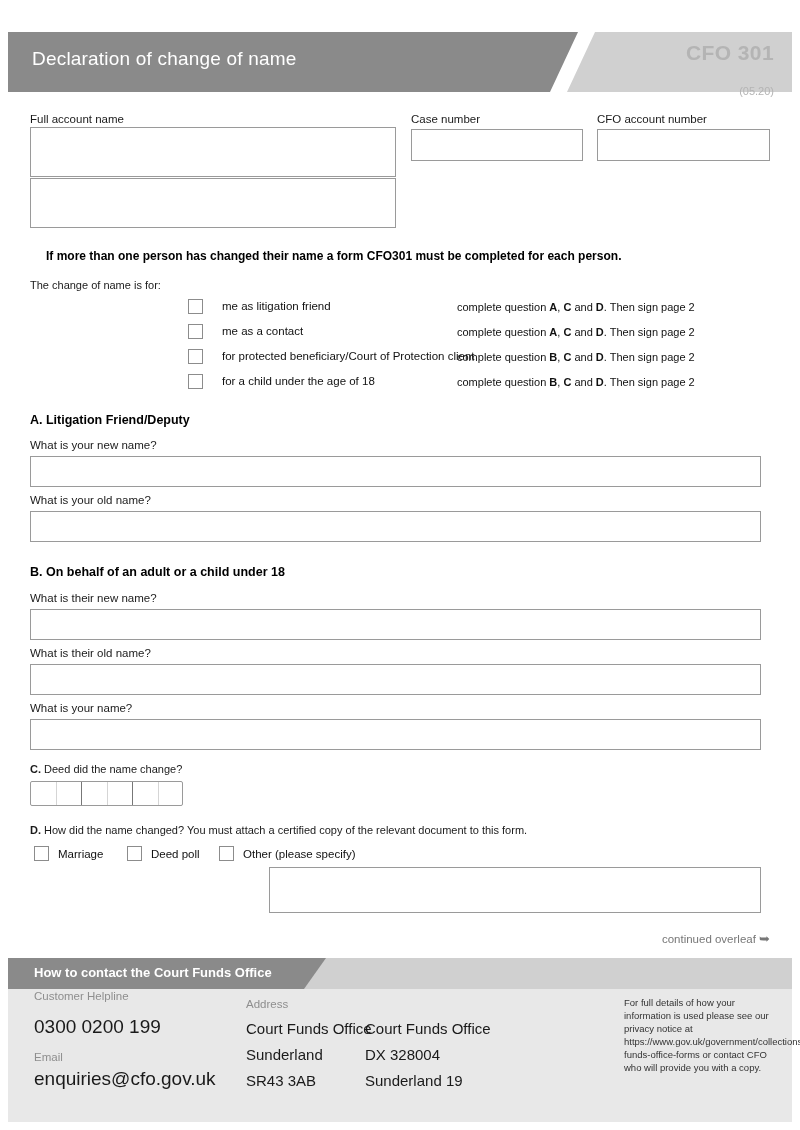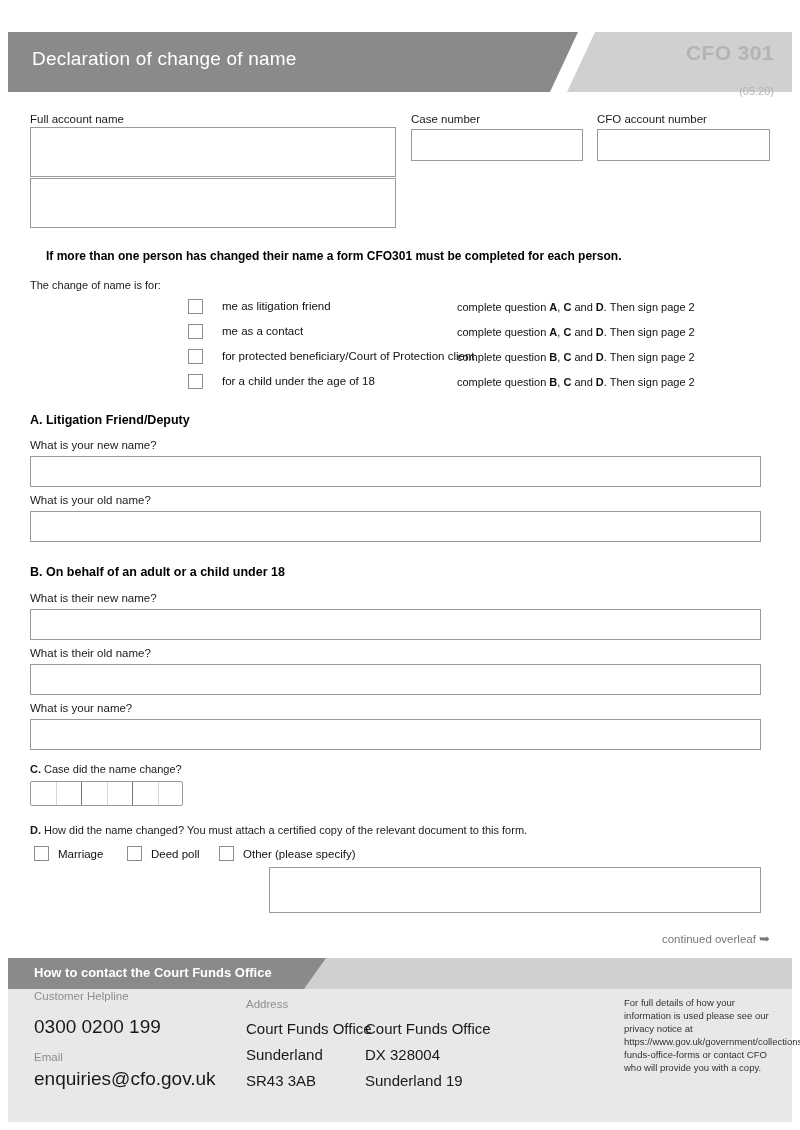--- a/index.html
+++ b/index.html
@@ -261,21 +261,21 @@
   <div class="bx" style="left:30px; top:511px; width:731px; height:31px;"></div>
 
   <div class="sec-head" style="left:30px; top:553px;margin-top:12px;">B. On behalf of an adult or a child under 18</div>
   <div class="lbl" style="left:30px; top:592px;">What is their new name?</div>
   <div class="bx" style="left:30px; top:609px; width:731px; height:31px;"></div>
   <div class="lbl" style="left:30px; top:647px;">What is their old name?</div>
   <div class="bx" style="left:30px; top:664px; width:731px; height:31px;"></div>
   <div class="lbl" style="left:30px; top:702px;">What is your name?</div>
   <div class="bx" style="left:30px; top:719px; width:731px; height:31px;"></div>
 
-  <div class="plain-line" style="left:30px; top:763px;"><b>C.</b><span> Case did the name change?</span></div>
+  <div class="plain-line" style="left:30px; top:763px;"><b>C.</b><span> Deed did the name change?</span></div>
   <div class="date-wrap" style="left:30px; top:781px; width:153px; height:25px;">
     <div class="date-grp">
       <div class="date-cell"></div>
       <div class="date-cell"></div>
     </div>
     <div class="date-grp">
       <div class="date-cell"></div>
       <div class="date-cell"></div>
     </div>
     <div class="date-grp">

